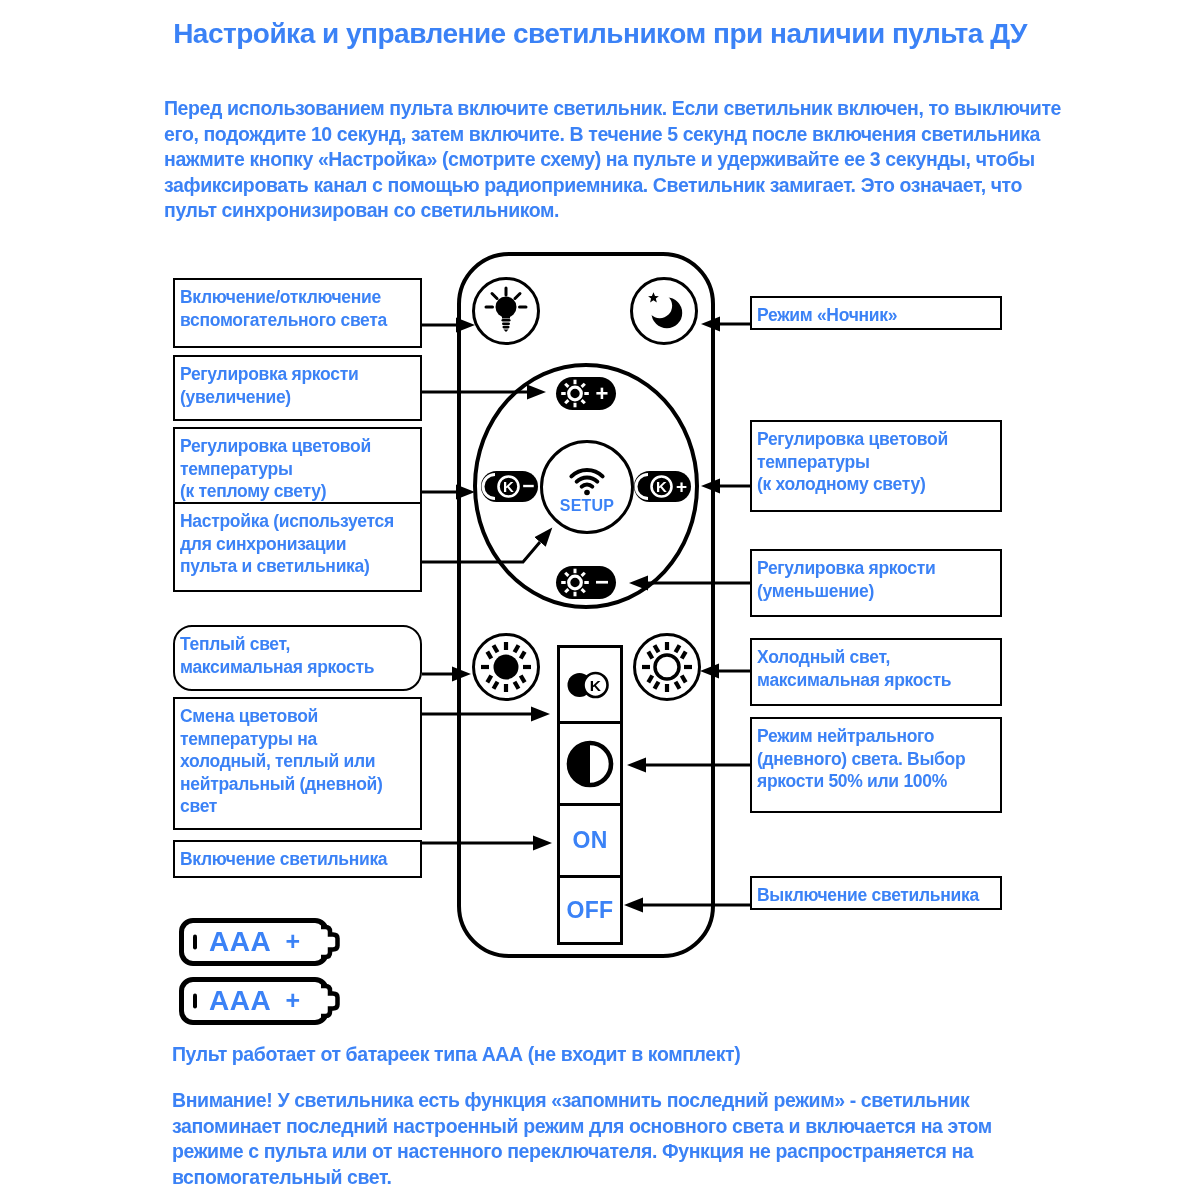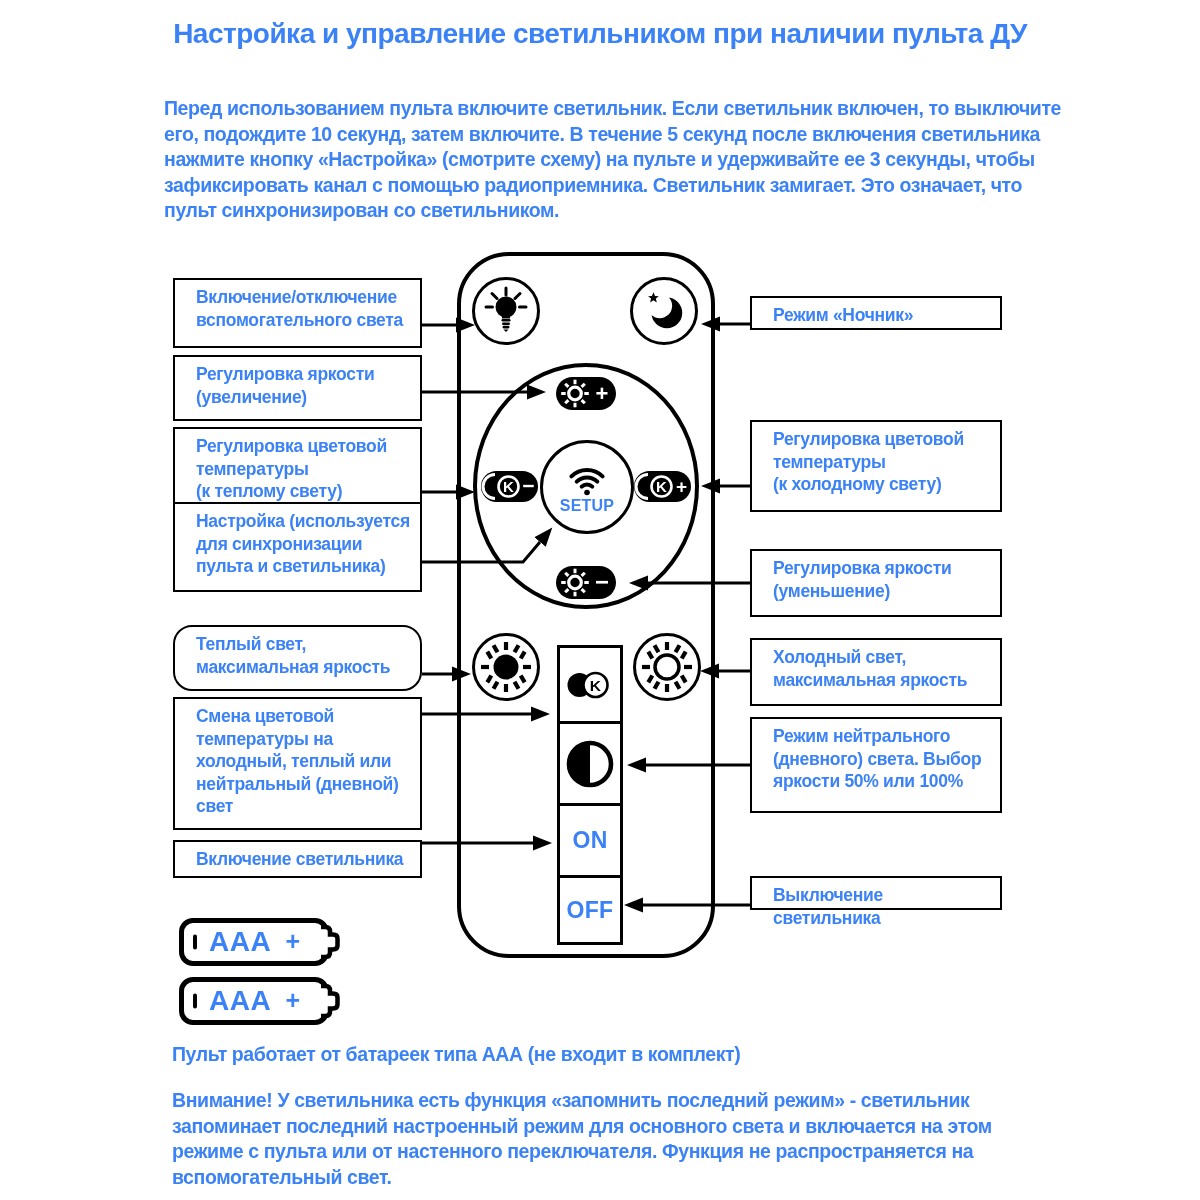--- a/index.html
+++ b/index.html
@@ -3,21 +3,21 @@
 <meta charset="utf-8">
 <style>
   html,body{margin:0;padding:0;background:#fff;}
   #page{position:relative;width:1200px;height:1200px;background:#fff;overflow:hidden;
         font-family:"Liberation Sans",sans-serif;color:#3b82f6;}
   .title{position:absolute;left:0;top:18px;width:1200px;text-align:center;
          font-size:28px;font-weight:bold;letter-spacing:-0.5px;}
   .para{position:absolute;font-size:19.5px;line-height:25.5px;font-weight:bold;
         letter-spacing:-0.4px;white-space:pre-line;}
   .box{position:absolute;border:2.5px solid #000;background:#fff;box-sizing:border-box;
-       padding:6px 7px 0 21px;font-size:17.5px;line-height:22.5px;font-weight:bold;
+       padding:6px 7px 0 5px;font-size:17.5px;line-height:22.5px;font-weight:bold;
        letter-spacing:-0.3px;white-space:pre-line;z-index:6;}
   .lbox{left:173px;width:249px;}
   .rbox{left:750px;width:252px;}
   .remote{position:absolute;left:457px;top:252px;width:258px;height:706px;
           border:4px solid #000;border-radius:52px;box-sizing:border-box;background:#fff;z-index:1;}
   .cbtn{position:absolute;border:3px solid #000;border-radius:50%;background:#fff;
         box-sizing:border-box;display:flex;align-items:center;justify-content:center;z-index:3;}
   .ring{position:absolute;left:473px;top:363px;width:226px;height:246px;
         border:4px solid #000;border-radius:50%;box-sizing:border-box;background:#fff;z-index:2;}
   .pill{position:absolute;background:#000;border-radius:17px;z-index:4;}

